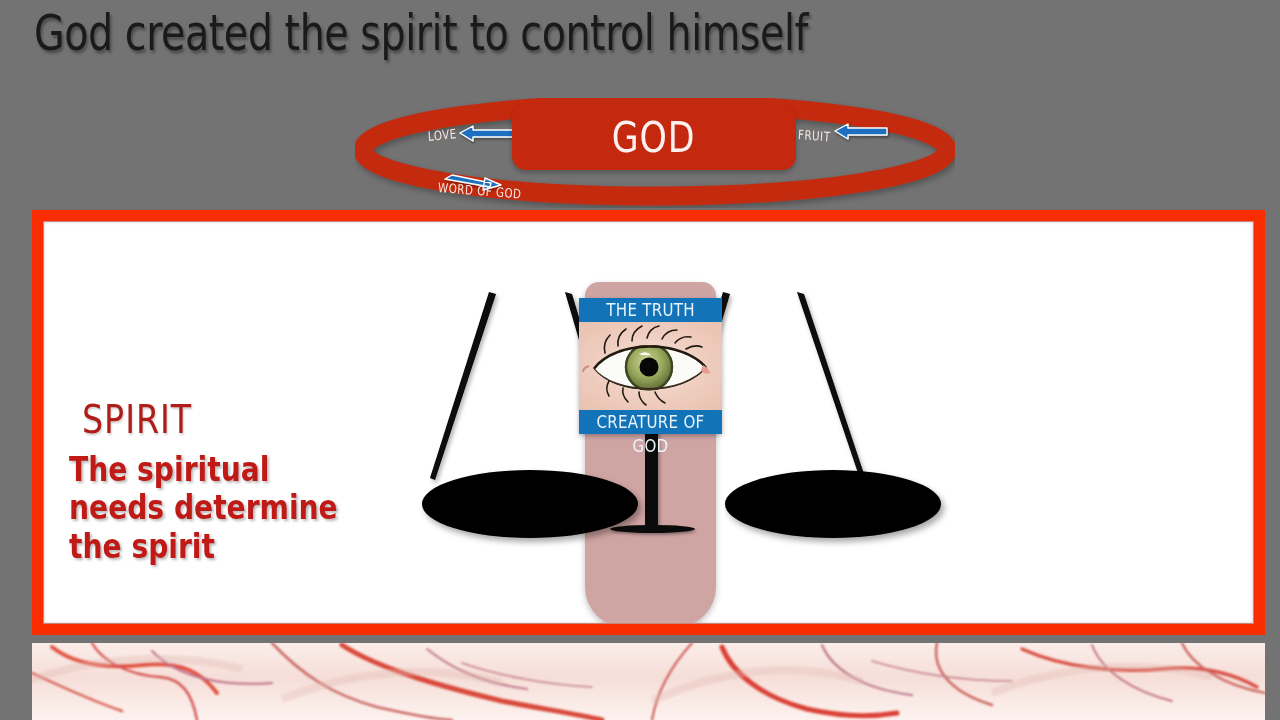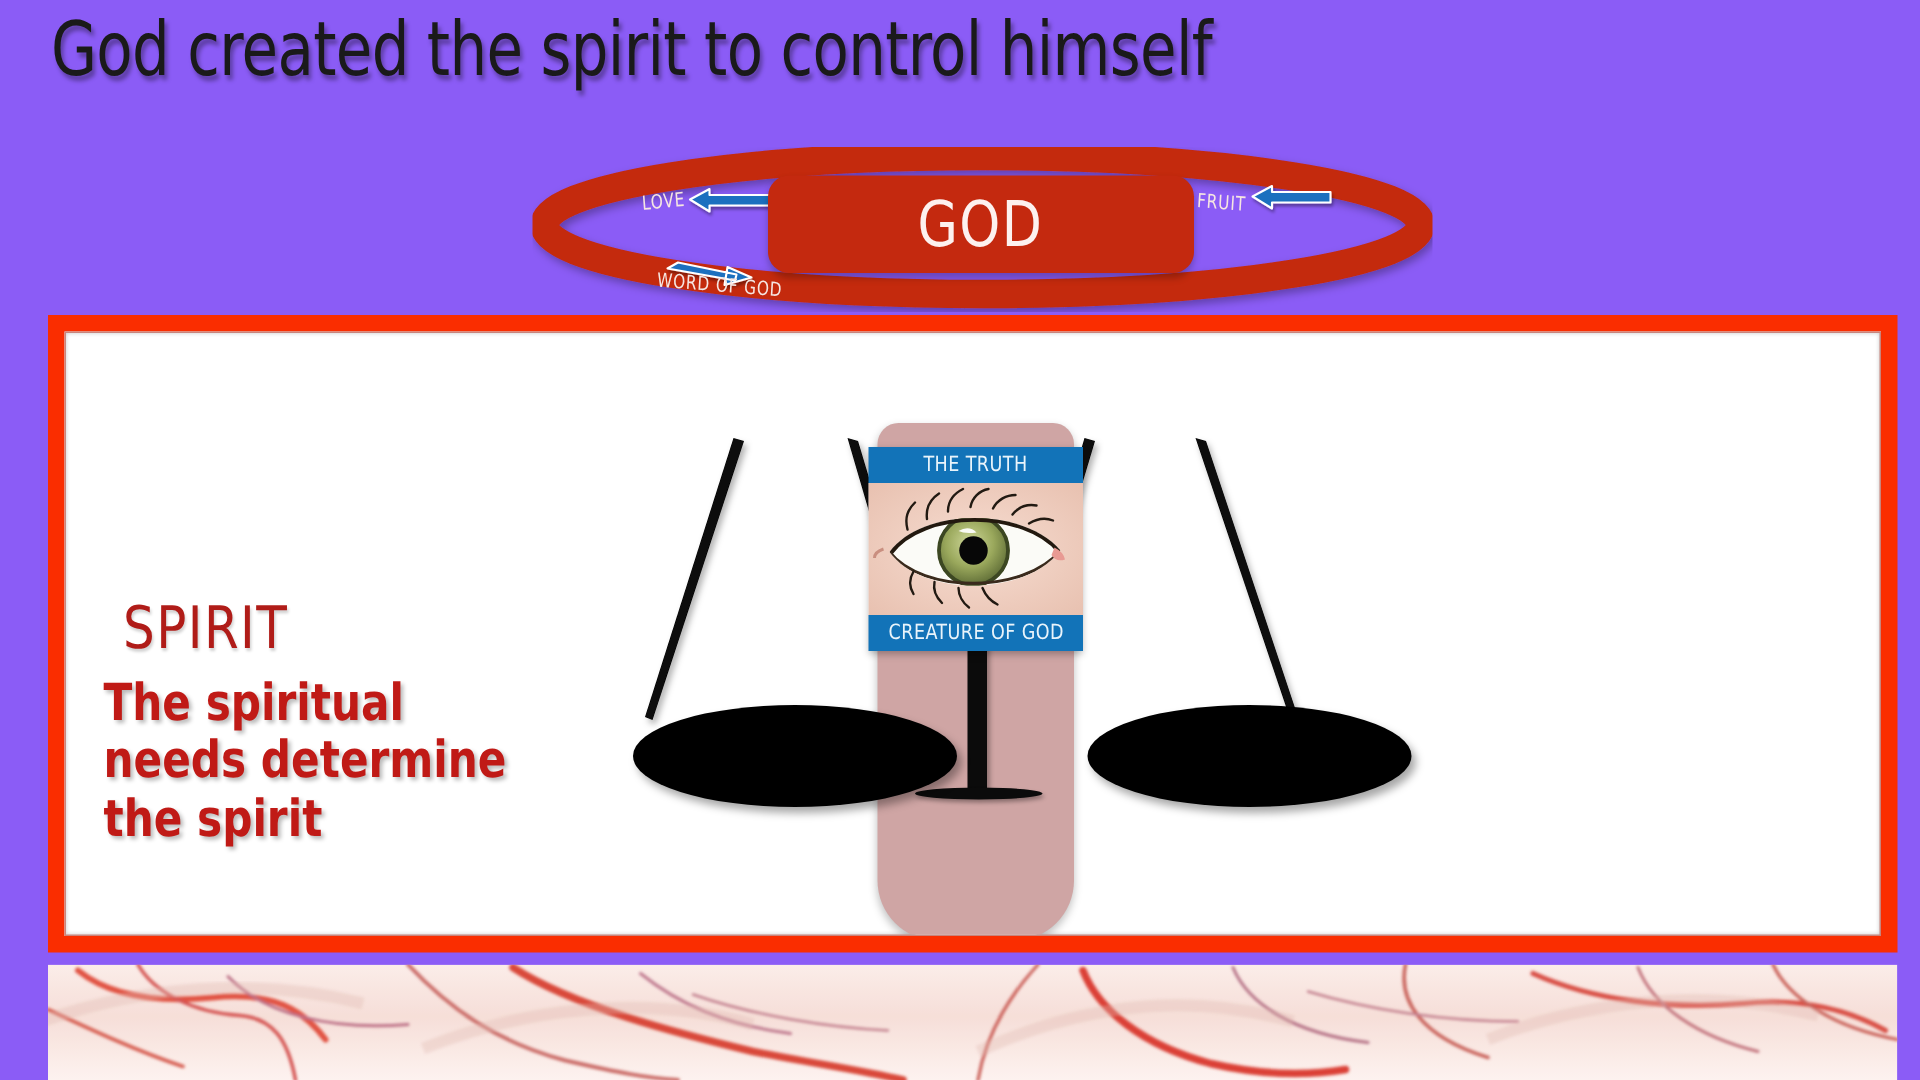--- a/index.html
+++ b/index.html
@@ -1,36 +1,36 @@
 <!DOCTYPE html>
 <html><head>
 <meta charset="utf-8">
 <style>
   html,body{margin:0;padding:0;background:#ffffff;}
   body{width:1280px;height:720px;overflow:hidden;font-family:"Liberation Sans",sans-serif;}
-  .slide{position:relative;width:1280px;height:720px;background:#8b5cf6;overflow:hidden;}
+  .slide{position:relative;width:1280px;height:720px;background:#737373;overflow:hidden;}
 
   
   .title{
     position:absolute; left:34px; top:4px;
     font-family:"DejaVu Sans Condensed","Liberation Sans",sans-serif;
     font-size:50px; font-weight:400; letter-spacing:-0.5px;
     color:#1a1a1a; white-space:nowrap;
     transform:scaleX(.88); transform-origin:left top;
     text-shadow:2px 3px 3px rgba(0,0,0,.35);
   }
 
   
   .ring-wrap{position:absolute;left:355px;top:98px;width:600px;height:110px;}
   .ring-svg{position:absolute;left:0;top:0;}
   .god-box{
     position:absolute; left:157px; top:7px; width:284px; height:65px;
     background:#C4290F; border-radius:14px;
     box-shadow:0 3px 5px rgba(0,0,0,.25);
-    display:flex;align-items:center;justify-content:center;margin-top:12px;
+    display:flex;align-items:center;justify-content:center;
   }
   .god-box span{
     font-family:"DejaVu Sans Condensed","Liberation Sans",sans-serif;
     font-size:42px; font-weight:300; color:#fdf1ef; letter-spacing:1px;
     transform:scaleX(.92);
   }
   .ring-label{
     position:absolute;
     font-family:"DejaVu Sans Condensed","Liberation Sans",sans-serif;
     font-size:13px; color:#f6e6e2; letter-spacing:.6px; white-space:nowrap;
@@ -92,21 +92,21 @@
   .pan-right{left:681px; top:248px;}
 
   
   .eye-card{
     position:absolute; left:535px; top:76px; width:143px; height:136px;
     box-shadow:0 2px 5px rgba(0,0,0,.3);
   }
   .eye-bar{
     background:#1273B8; color:#e9f4fb; text-align:center;
     font-family:"DejaVu Sans Condensed","Liberation Sans",sans-serif;
-    font-size:14px; font-weight:400; letter-spacing:.3px;
+    font-size:18px; font-weight:400; letter-spacing:.3px;
     line-height:24px; height:24px; transform-origin:center;
   }
   .eye-bar span{display:inline-block; transform:scaleX(.93);}
   .eye-photo{position:relative; height:88px; overflow:hidden; background:#f3d9cf;}
   .eye-photo svg{display:block;}
 
   
   .entrance{
     position:absolute; left:437px; top:22px; width:352px; height:50px;
     background:rgba(170,40,30,.68);

